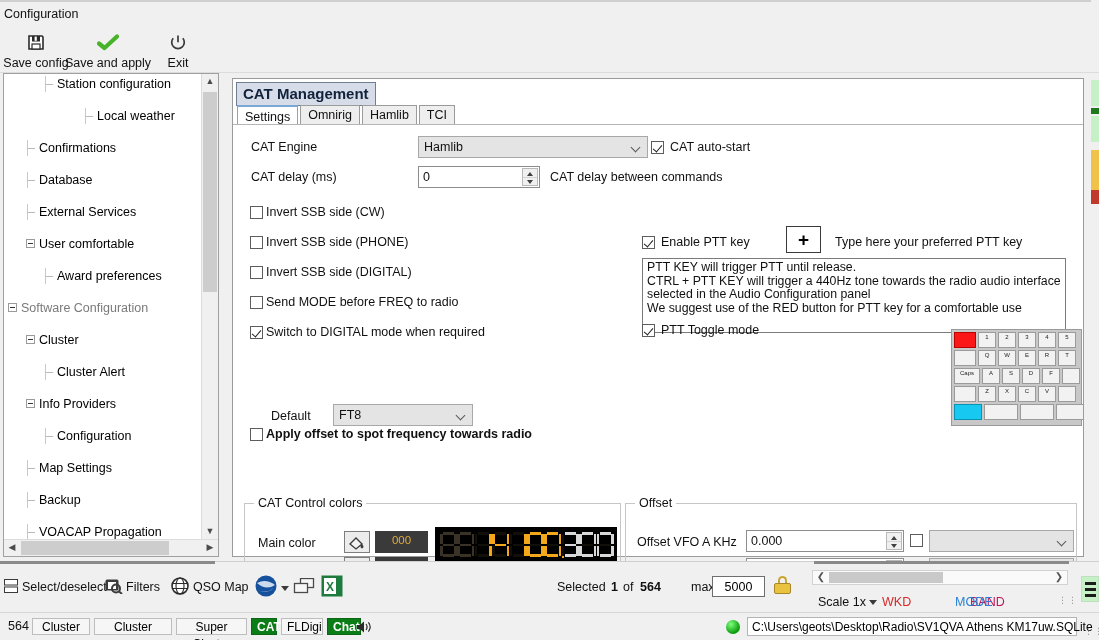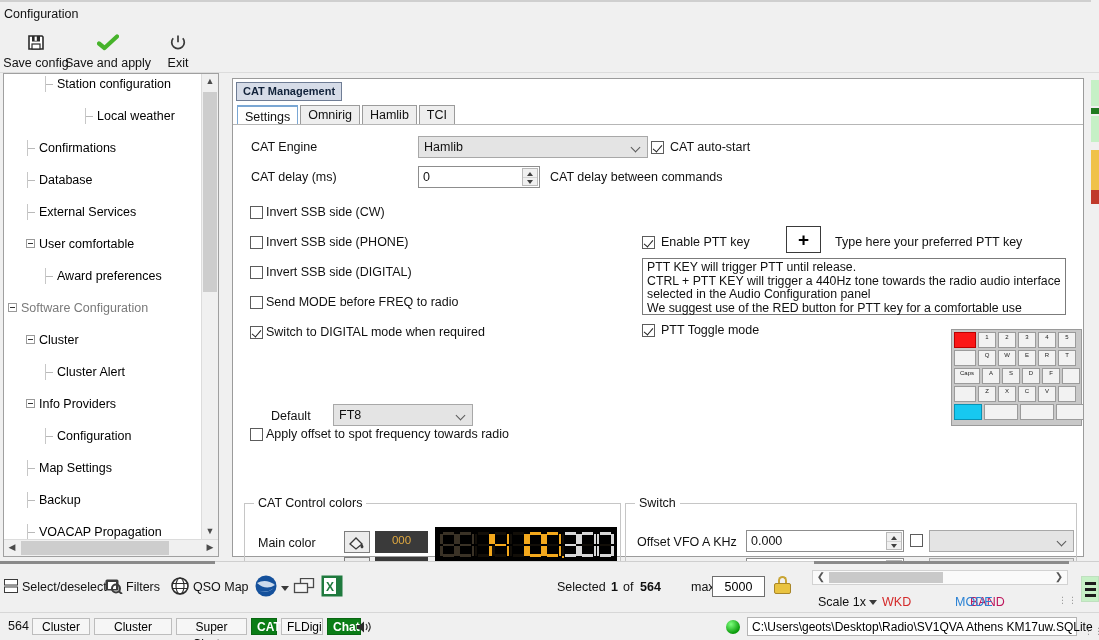--- a/index.html
+++ b/index.html
@@ -39,21 +39,21 @@
   .vsb .arr{position:absolute;left:0;width:16px;height:16px;background:#f0f0f0;text-align:center;line-height:14px;font-size:9px;color:#4b4b4b;}
   .vsb .arr.up{top:0}.vsb .arr.dn{bottom:0}
   .vsb .thumb{position:absolute;left:1px;width:14px;background:#cdcdcd;}
   .hsb{position:absolute;left:0;right:0;bottom:0;height:16px;background:#f0f0f0;border-top:1px solid #dcdcdc;}
   .hsb .arr{position:absolute;top:0;width:16px;height:16px;text-align:center;line-height:14px;font-size:9px;color:#4b4b4b;}
   .hsb .arr.l{left:0}.hsb .arr.r{right:0}
   .hsb .thumb{position:absolute;top:1px;height:14px;background:#cdcdcd;}
 
   
   .main{position:absolute;left:232px;top:78px;width:852px;height:479px;background:#fff;border:1px solid #9b9b9b;box-sizing:border-box;}
-  .grouptitle{position:absolute;left:3px;top:3px;background:#d6dce8;border:1px solid #6f7d95;padding:2px 6px 3px 6px;font-weight:bold;font-size:11px;color:#11223a;}
+  .grouptitle{position:absolute;left:3px;top:3px;background:#d6dce8;border:1px solid #6f7d95;padding:2px 6px 3px 6px;font-weight:bold;font-size:15px;color:#11223a;}
   .tabs{position:absolute;left:4px;top:26px;height:20px;}
   .tab{position:relative;float:left;height:19px;line-height:19px;padding:0 7px;border:1px solid #9b9b9b;border-bottom:none;background:#eeeeee;font-size:12.5px;margin-right:2px;color:#111;box-sizing:border-box;}
   .tab.active{background:#fff;height:20px;line-height:20px;border-color:#7aa7d4;border-top:2px solid #7aa7d4;}
   .tabline{position:absolute;left:0;right:0;top:45px;height:1px;background:#b6b6b6;}
   .pane{position:absolute;left:0;right:0;top:46px;bottom:0;background:#fff;}
 
   .lbl{position:absolute;font-size:12.5px;color:#111;white-space:nowrap;}
   .combo{position:absolute;background:#e4e4e4;border:1px solid #a8a8a8;box-sizing:border-box;height:22px;}
   .combo .v{position:absolute;left:5px;top:3px;font-size:12.5px;color:#111;}
   .combo .cv{position:absolute;right:6px;top:6px;width:9px;height:9px;}
@@ -303,30 +303,30 @@
           <div class="lbl" style="left: 33px; top: 200px;">Switch to DIGITAL mode when required</div>
         </div>
 
       <div class="lbl" style="left:38px;top:284px;">Default</div>
       <div class="combo" style="left:100px;top:279px;width:140px;">
         <span class="v">FT8</span>
         <span class="cv"></span>
       </div>
 
       <div class="cb" style="left:17px;top:303px;"></div>
-      <div class="lbl" style="left:33px;top:302px;">Apply offset to spot frequency towards radio</div>
+      <div class="lbl" style="left:33px;top:302px;font-weight:bold;">Apply offset to spot frequency towards radio</div>
 
       <div class="cb on" style="left:409px;top:111px;"></div>
       <div class="lbl" style="left:428px;top:110px;">Enable PTT key</div>
       <div class="plusbox" style="left:553px;top:101px;width:35px;height:27px;">
         <span>+</span>
       </div>
       <div class="lbl" style="left:602px;top:110px;">Type here your preferred PTT key</div>
 
-      <div class="infobox" style="left:409px;top:133px;width:424px;height:57px;">
+      <div class="infobox" style="left:409px;top:133px;width:424px;height:75px;">
         <div>PTT KEY will trigger PTT until release.</div>
         <div>CTRL + PTT KEY will trigger a 440Hz tone towards the radio audio interface</div>
         <div>selected in the Audio Configuration panel</div>
         <div>We suggest use of the RED button for PTT key for a comfortable use</div>
       </div>
 
       <div class="cb on" style="left:409px;top:199px;"></div>
       <div class="lbl" style="left:428px;top:198px;">PTT Toggle mode</div>
 
       <div class="kbd" style="left:718px;top:204px;width:131px;height:97px;" id="kbd-root">
@@ -537,21 +537,21 @@
               <b class="c"></b>
               <b class="d"></b>
               <b class="e"></b>
               <b class="f"></b>
               <b class="g" style="background: rgb(18, 14, 8);"></b>
             </div>
           </div>
       </div>
 
       <div class="gbox" style="left:392px;top:378px;width:452px;height:88px;">
-        <span class="cap">Switch</span>
+        <span class="cap">Offset</span>
         <div class="lbl" style="left:11px;top:31px;">Offset VFO A KHz</div>
         <div class="txtbox" style="left:120px;top:26px;width:158px;">
           <span class="v">0.000</span>
           <span class="spin">
               <i class="up"></i>
               <i class="dn"></i>
             </span>
         </div>
         <div class="cb" style="left:284px;top:30px;"></div>
         <div class="combo blank" style="left:303px;top:26px;width:145px;">

